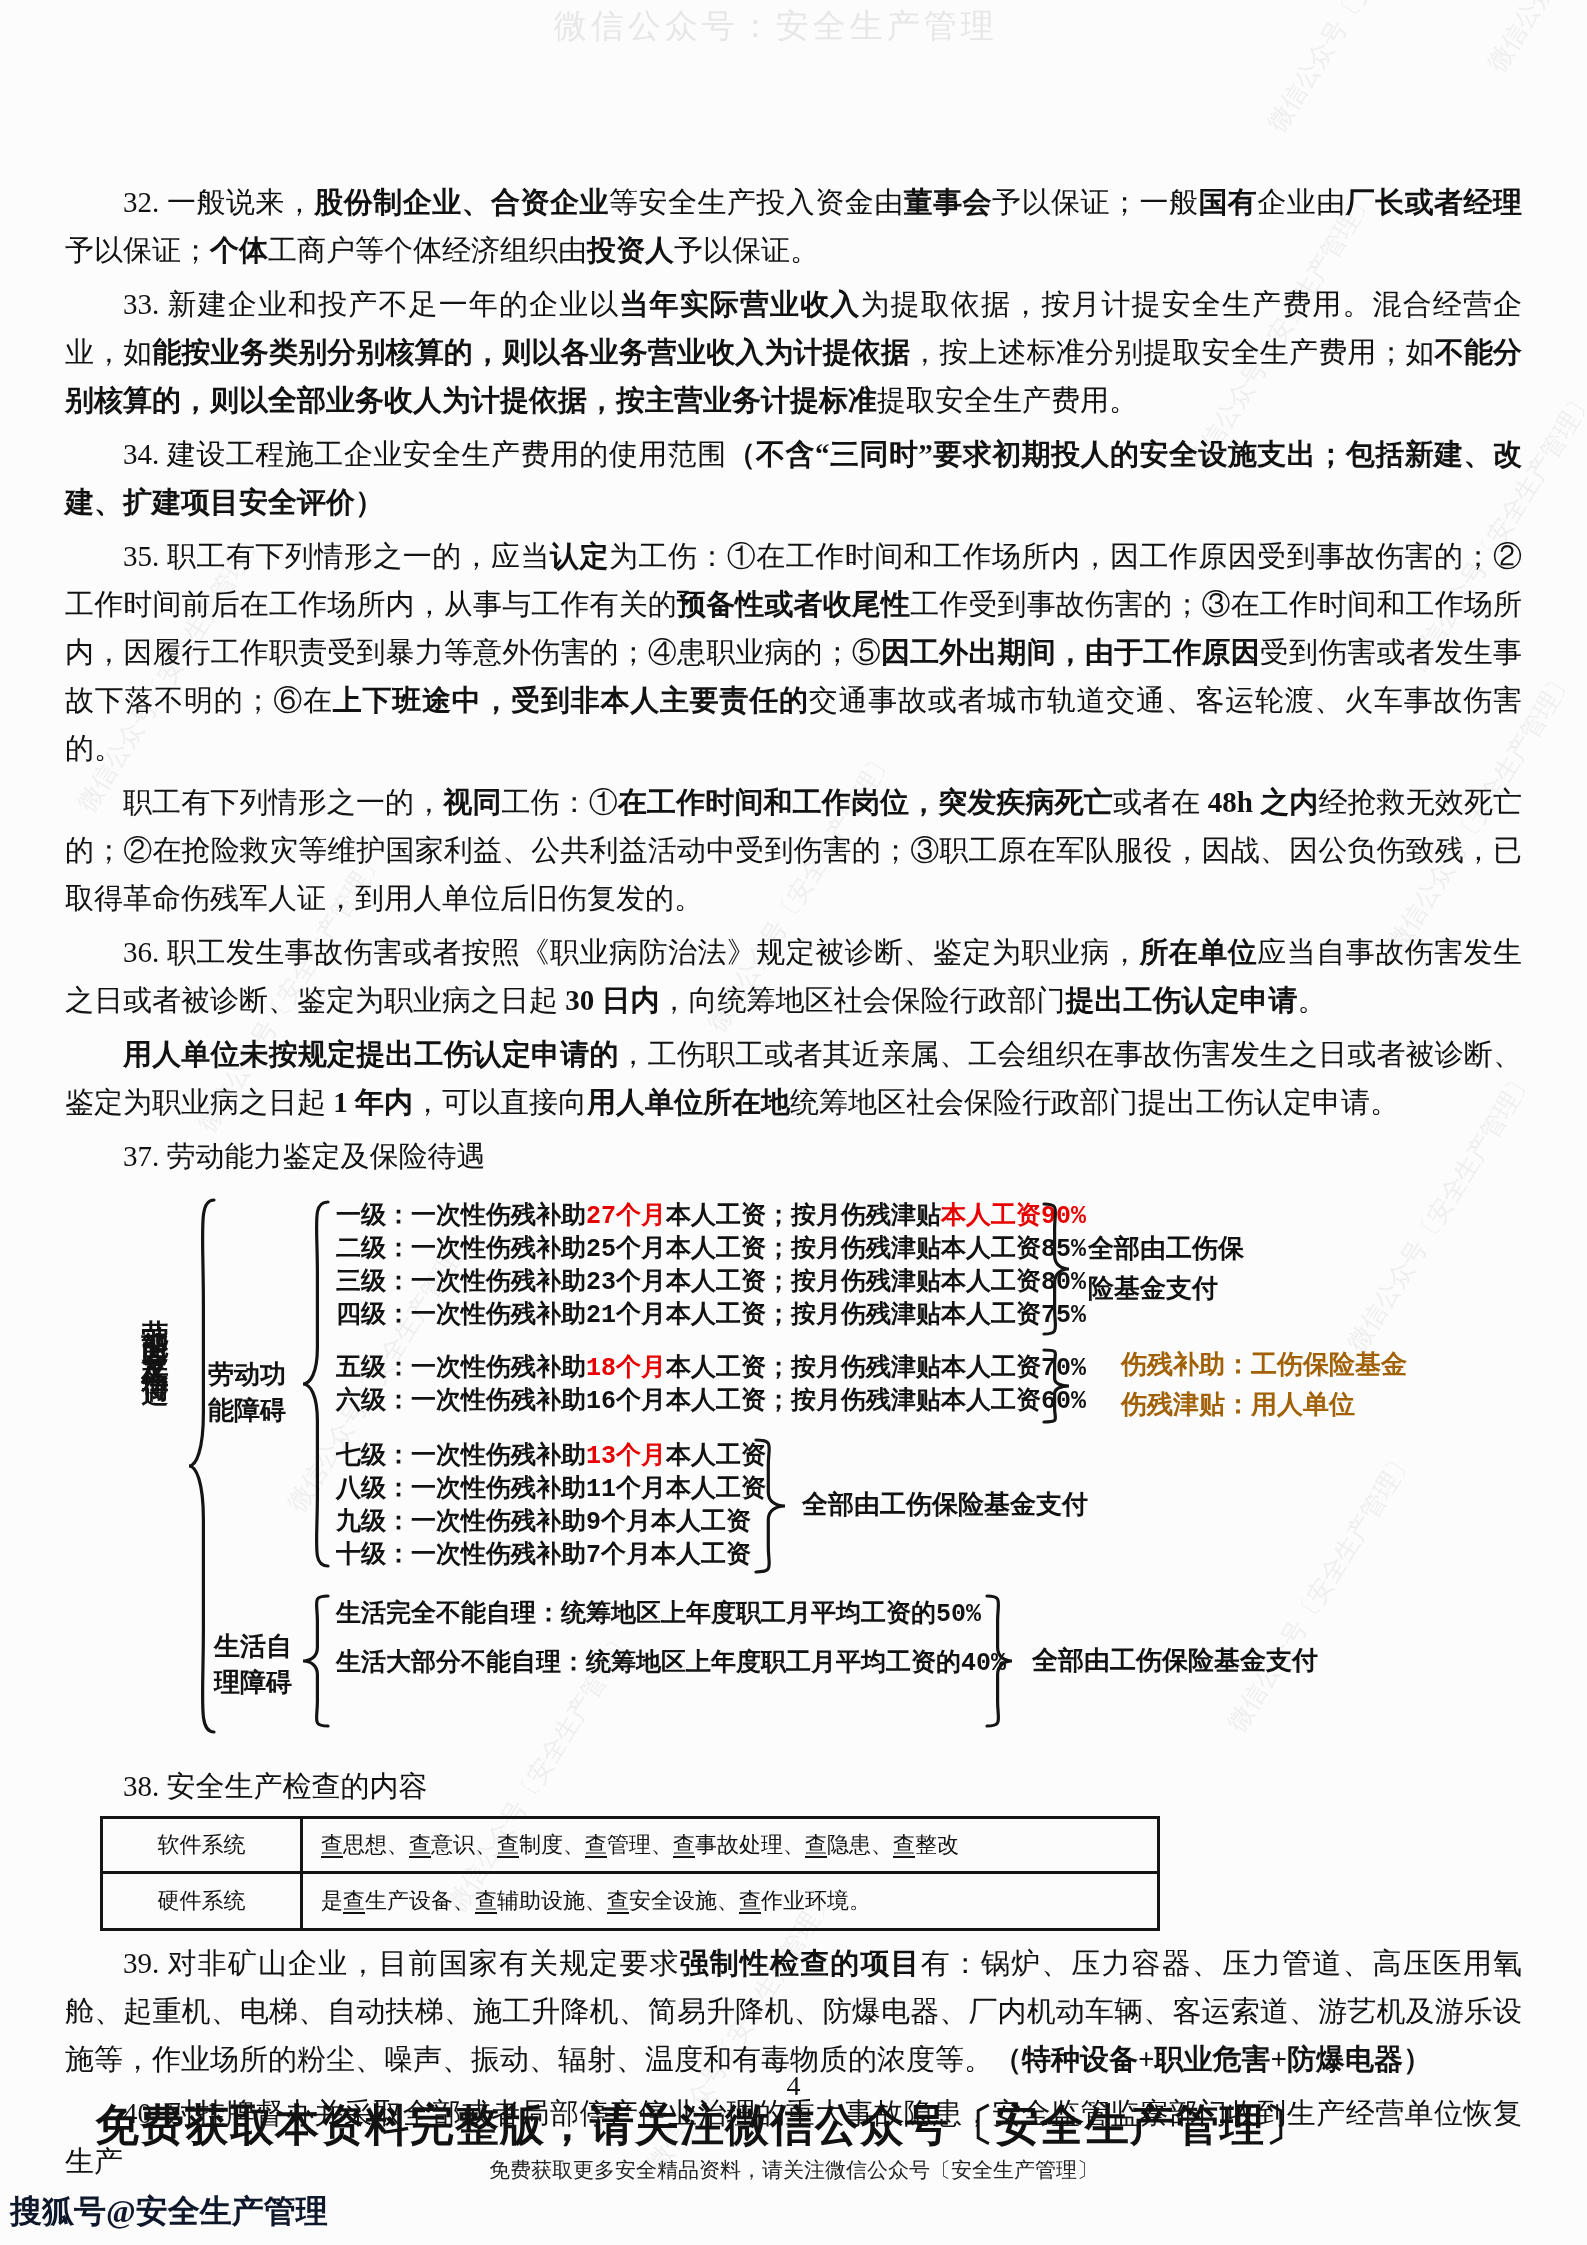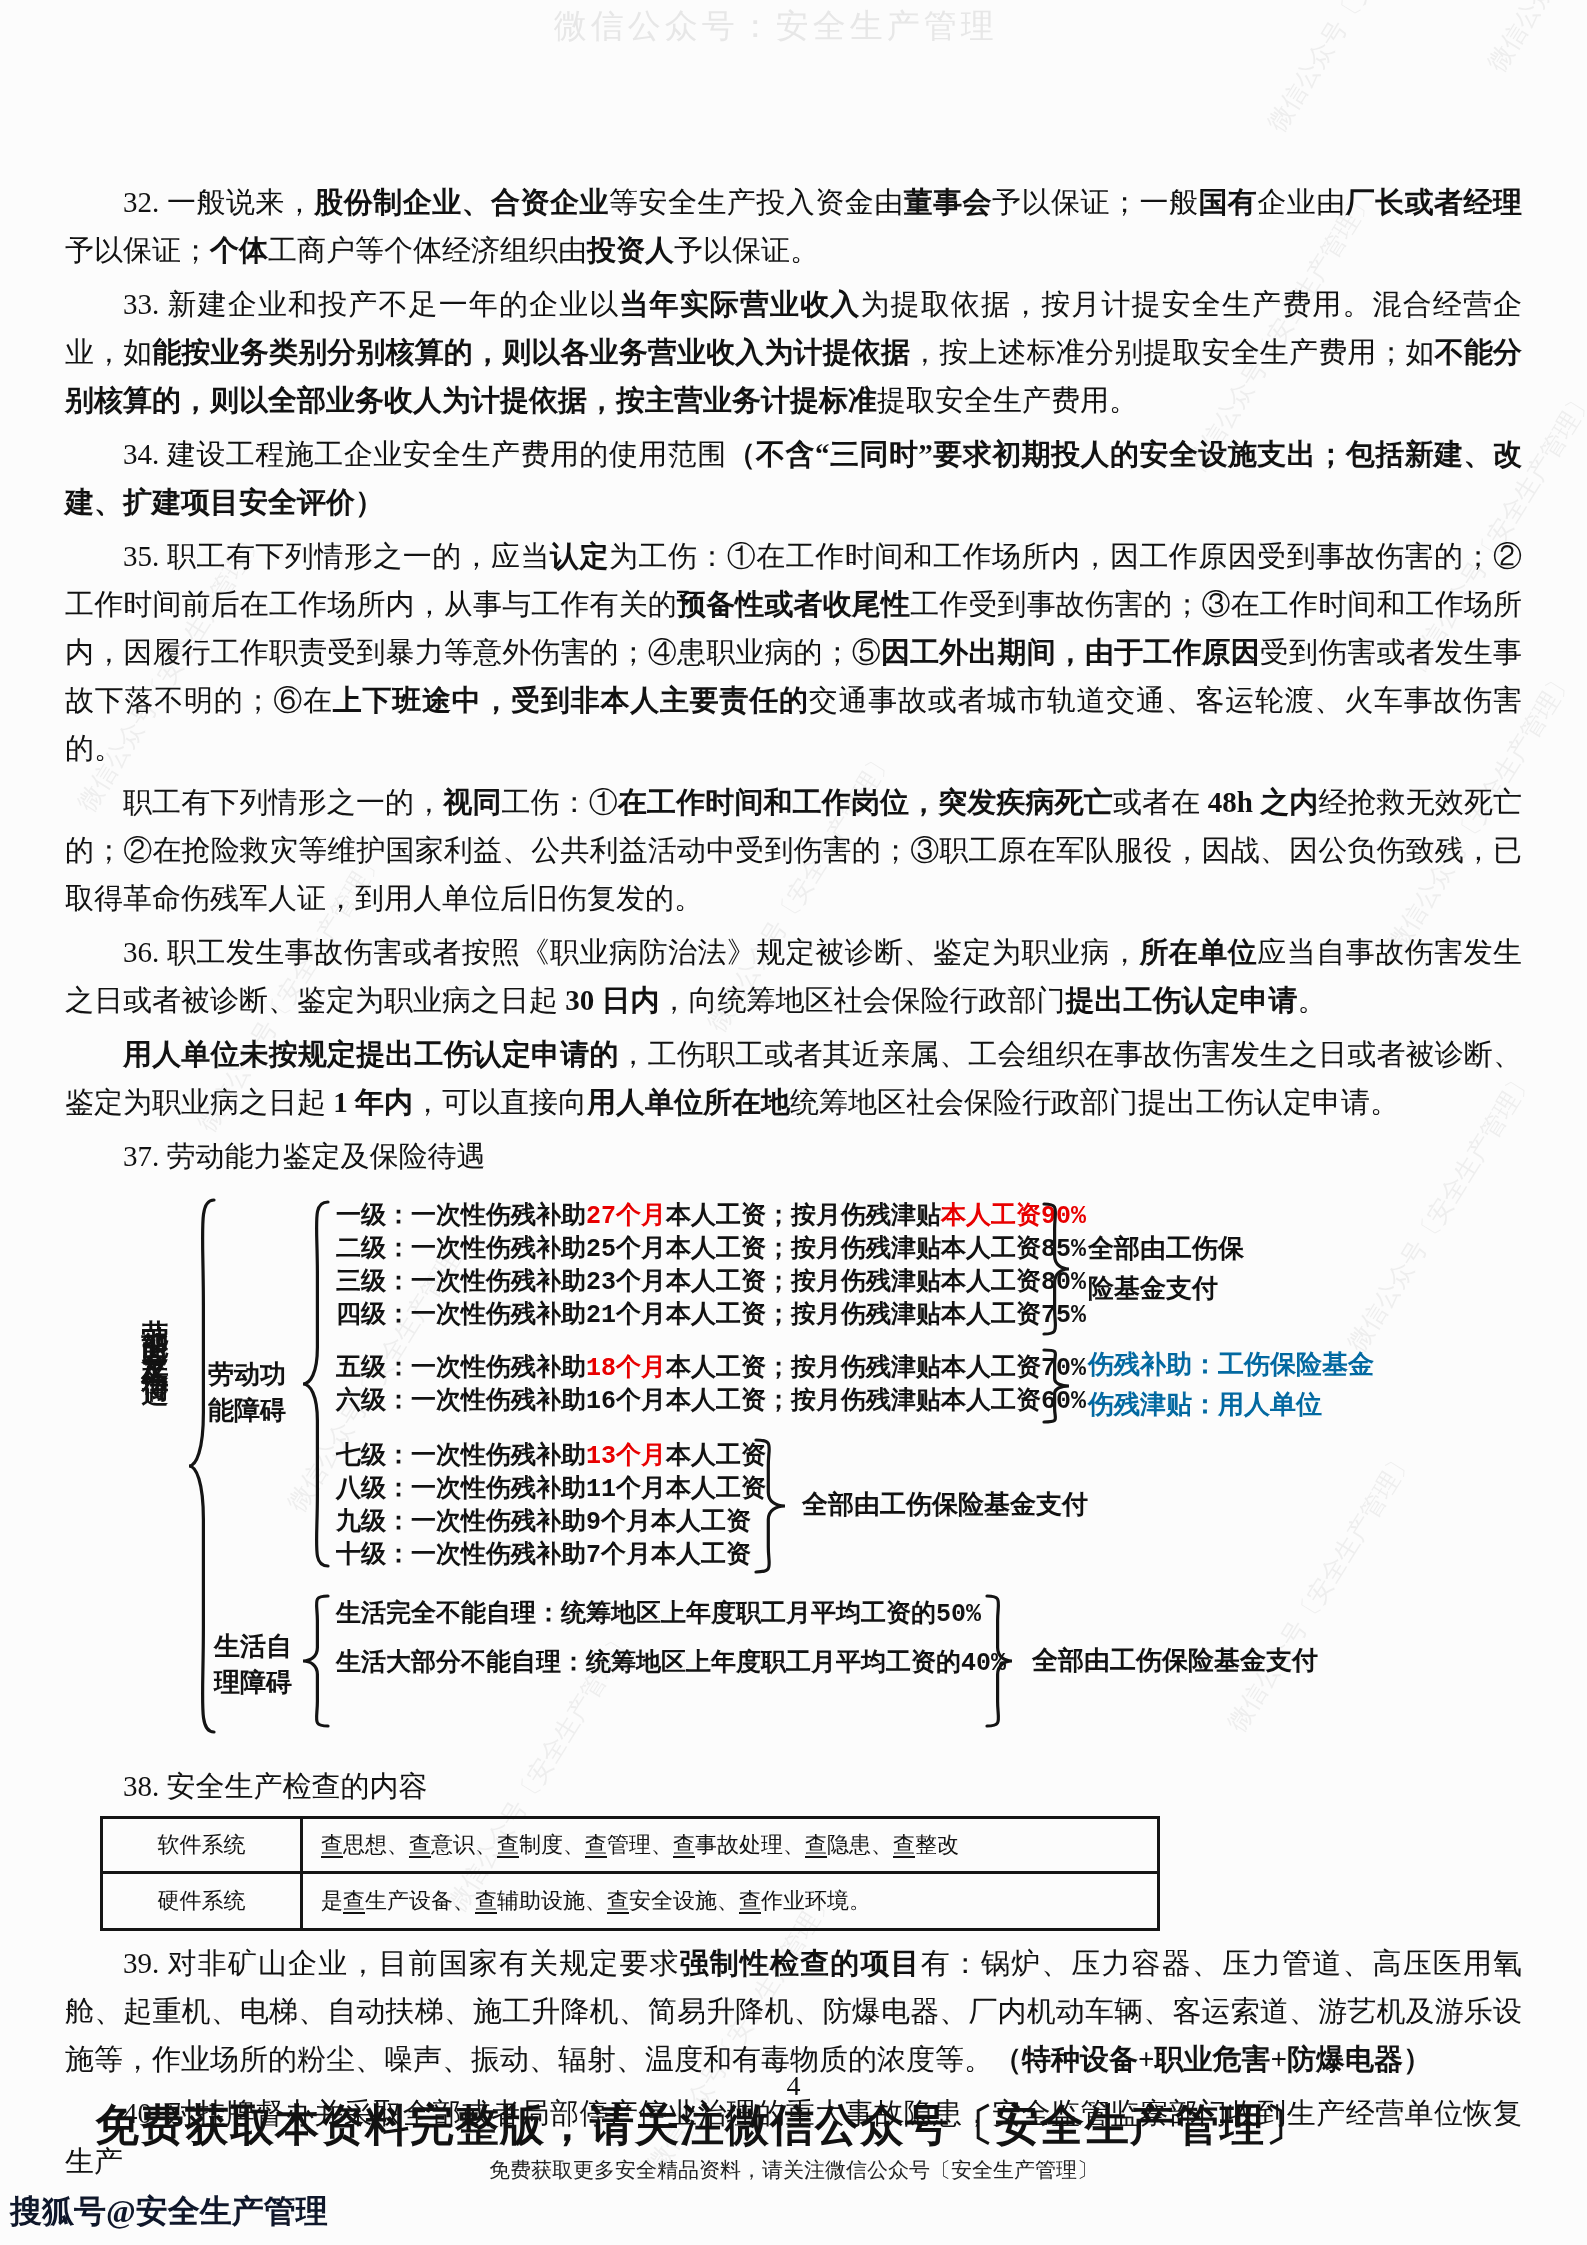--- a/index.html
+++ b/index.html
@@ -31,21 +31,21 @@
     position:relative;height:570px;width:1587px;margin:4px 0 6px -65px;
   }
   .dg{position:absolute;white-space:nowrap;font-family:Liberation Mono, monospace;font-weight:bold;}
   .dg-root{
     writing-mode:vertical-rl;text-orientation:upright;
     font-size:27px;letter-spacing:6px;line-height:34px;
   }
   .dg-group{font-size:26px;line-height:36px;text-align:center;}
   .dg-line{font-size:25px;line-height:30px;}
   .dg-pay{font-size:26px;line-height:40px;}
-  .dg-pay.red{color:#0369a1;}
+  .dg-pay.red{color:#a16207;margin-left:33px;}
   .brace{position:absolute;}
   .brace svg{display:block;}
   
   #check-table{
     border-collapse:collapse;margin:6px 0 8px 35px;width:1060px;
     font-size:22px;
   }
   #check-table td{border:3px solid #151515;}
   #check-table .t-label{width:195px;text-align:center;height:50px;}
   #check-table .t-content{padding:0 18px;}

